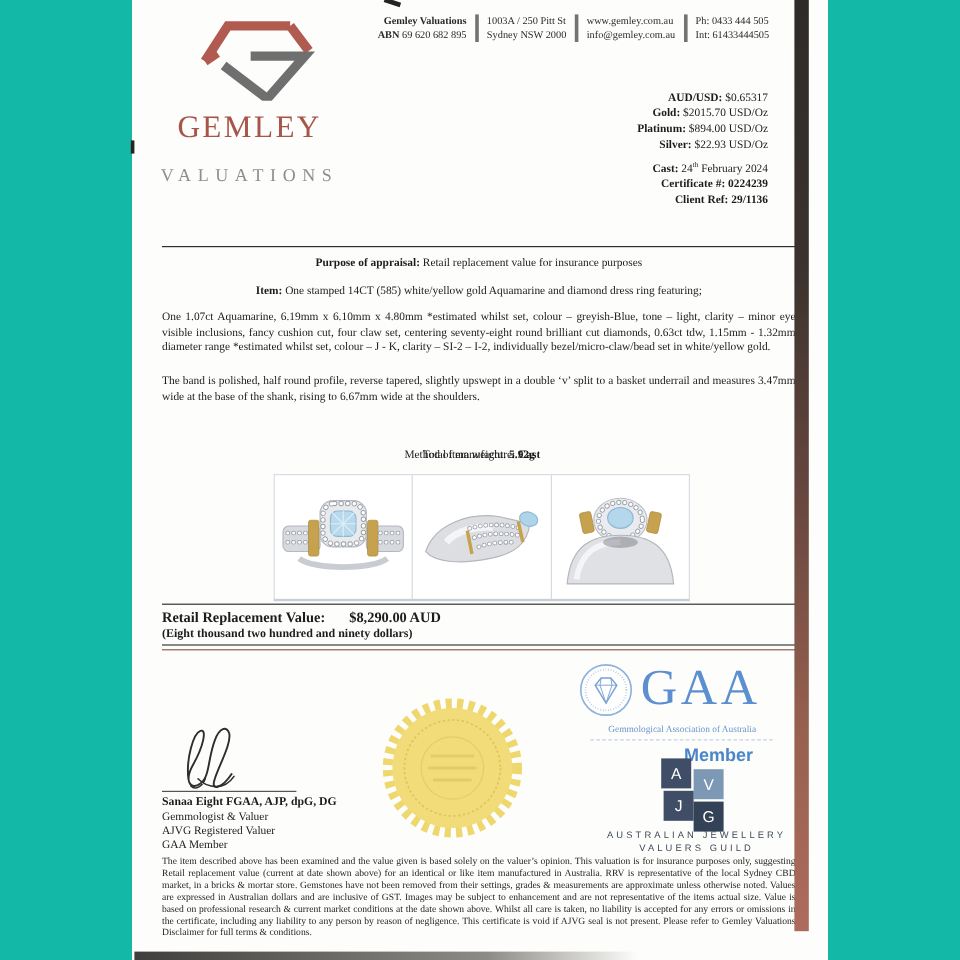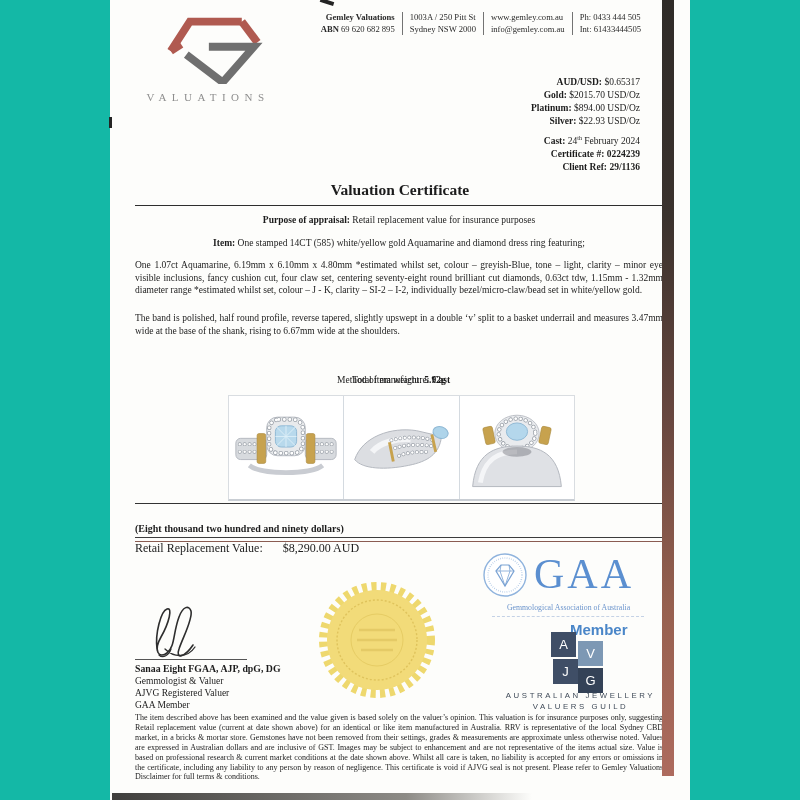--- a/index.html
+++ b/index.html
@@ -4,28 +4,28 @@
 <style>
   html,body{margin:0;padding:0;}
   .page{position:relative;width:800px;height:800px;background:#14b8a6;overflow:hidden;
         font-family:"Liberation Serif", serif;color:#1c1c1c;}
   .doc{position:absolute;left:110px;top:0;width:580px;height:800px;background:#fdfdfb;}
   .abs{position:absolute;}
 
   
   .contact{top:12px;right:42px;display:flex;font-size:8.6px;line-height:11.5px;color:#2a2a2a;}
   .contact .col{padding:0 7px;}
-  .contact .col + .col{border-left:1px solid #737373;}
+  .contact .col + .col{border-left:3px solid #737373;}
   .contact .col.r{text-align:right;}
   .b{font-weight:bold;}
 
   
   .logo-block{left:18px;top:6px;width:160px;text-align:center;}
   .wordmark{font-size:26px;letter-spacing:2px;color:#a9544a;margin-top:2px;}
-  .logo-sub{font-size:11px;letter-spacing:5.5px;color:#8e8e8e;margin-top:3px;}
+  .logo-sub{font-size:15px;letter-spacing:5.5px;color:#8e8e8e;margin-top:18px;}
 
   
   .rates{top:76px;right:50px;text-align:right;font-size:9.5px;line-height:13px;}
   .meta{top:132px;right:50px;text-align:right;font-size:9.5px;line-height:13px;}
   sup{font-size:6px;}
 
   
   .title{top:181px;left:0;width:100%;text-align:center;font-size:15.5px;font-weight:bold;}
   .title-rule{top:205px;left:25px;width:528px;border-top:1.6px solid #2e2e2e;}
 
@@ -34,21 +34,21 @@
   .just{text-align:justify;}
 
   
   .photos{left:118px;top:395px;width:345px;height:103px;display:flex;background:#fff;
           border:1px solid #d9dde1;border-bottom:2px solid #c9ced4;}
   .photo-cell{flex:1;border-right:1px solid #d4dae0;display:flex;align-items:center;justify-content:center;}
   .photo-cell:last-child{border-right:none;}
 
   
   .vrule1{top:503px;left:25px;width:528px;border-top:1.6px solid #333;}
-  .value-line{top:507px;left:25px;font-size:12px;font-weight:normal;margin-top:34px;}
+  .value-line{top:507px;left:25px;font-size:12px;font-weight:bold;}
   .value-line .amt{margin-left:20px;}
   .value-words{top:523px;left:25px;font-size:10px;font-weight:bold;}
   .vrule2{top:537px;left:25px;width:528px;border-top:1px solid #3c3c3c;}
   .vrule3{top:541px;left:25px;width:528px;border-top:1.2px solid #8a5c52;}
 
   
   .gaa-row{left:372px;top:552px;display:flex;align-items:flex-start;justify-content:space-between;}
   .gaa-text{font-size:42px;color:#5b8fd0;letter-spacing:3px;line-height:44px;margin-left:6px;
             font-family:"Liberation Serif", serif;}
   .gaa-org{left:376px;top:603px;width:165px;text-align:center;font-size:7.8px;color:#6b94cc;}
@@ -112,37 +112,37 @@
       </div>
     </div>
 
     <div class="abs logo-block">
       <svg width="120" height="78" viewBox="0 0 130 90">
         <path d="M22 52 L44 18 L104 18" fill="none" stroke="#b05a50" stroke-width="9" stroke-linejoin="miter"></path>
         <path d="M104 18 L122 42" fill="none" stroke="#b05a50" stroke-width="9"></path>
         <path d="M34 44 L22 52" fill="none" stroke="#b05a50" stroke-width="9"></path>
         <path d="M66 47 L118 47 L82 88 L40 56" fill="none" stroke="#6f6f6f" stroke-width="9" stroke-linejoin="miter"></path>
       </svg>
+      <div class="wordmark">GEMLEY</div>
       <div class="logo-sub">VALUATIONS</div>
     </div>
 
     <div class="abs rates">
       <div><span class="b">AUD/USD:</span> <span>$0.65317</span></div>
       <div><span class="b">Gold:</span> <span>$2015.70 USD/Oz</span></div>
       <div><span class="b">Platinum:</span> <span>$894.00 USD/Oz</span></div>
       <div><span class="b">Silver:</span> <span>$22.93 USD/Oz</span></div>
     </div>
 
     <div class="abs meta">
       <div><span class="b">Cast:</span> <span>24</span><sup>th</sup> <span>February 2024</span></div>
       <div><span class="b">Certificate #:</span> <span class="b">0224239</span></div>
       <div><span class="b">Client Ref:</span> <span class="b">29/1136</span></div>
     </div>
 
-    <div class="abs title">Valuation Certificate</div>
     <div class="abs title-rule"></div>
 
     <div class="abs bodyline" style="top:214px">
       <span class="b">Purpose of appraisal:</span> <span>Retail replacement value for insurance purposes</span>
     </div>
     <div class="abs bodyline" style="top:237px">
       <span class="b">Item:</span> <span>One stamped 14CT (585) white/yellow gold Aquamarine and diamond dress ring featuring;</span>
     </div>
     <div class="abs bodyline just" style="top:259px">One 1.07ct Aquamarine, 6.19mm x 6.10mm x 4.80mm *estimated whilst set, colour – greyish-Blue, tone – light, clarity – minor eye visible inclusions, fancy cushion cut, four claw set, centering seventy-eight round brilliant cut diamonds, 0.63ct tdw, 1.15mm - 1.32mm diameter range *estimated whilst set, colour – J - K, clarity – SI-2 – I-2, individually bezel/micro-claw/bead set in white/yellow gold.</div>
     <div class="abs bodyline just" style="top:312px">The band is polished, half round profile, reverse tapered, slightly upswept in a double ‘v’ split to a basket underrail and measures 3.47mm wide at the base of the shank, rising to 6.67mm wide at the shoulders.</div>

